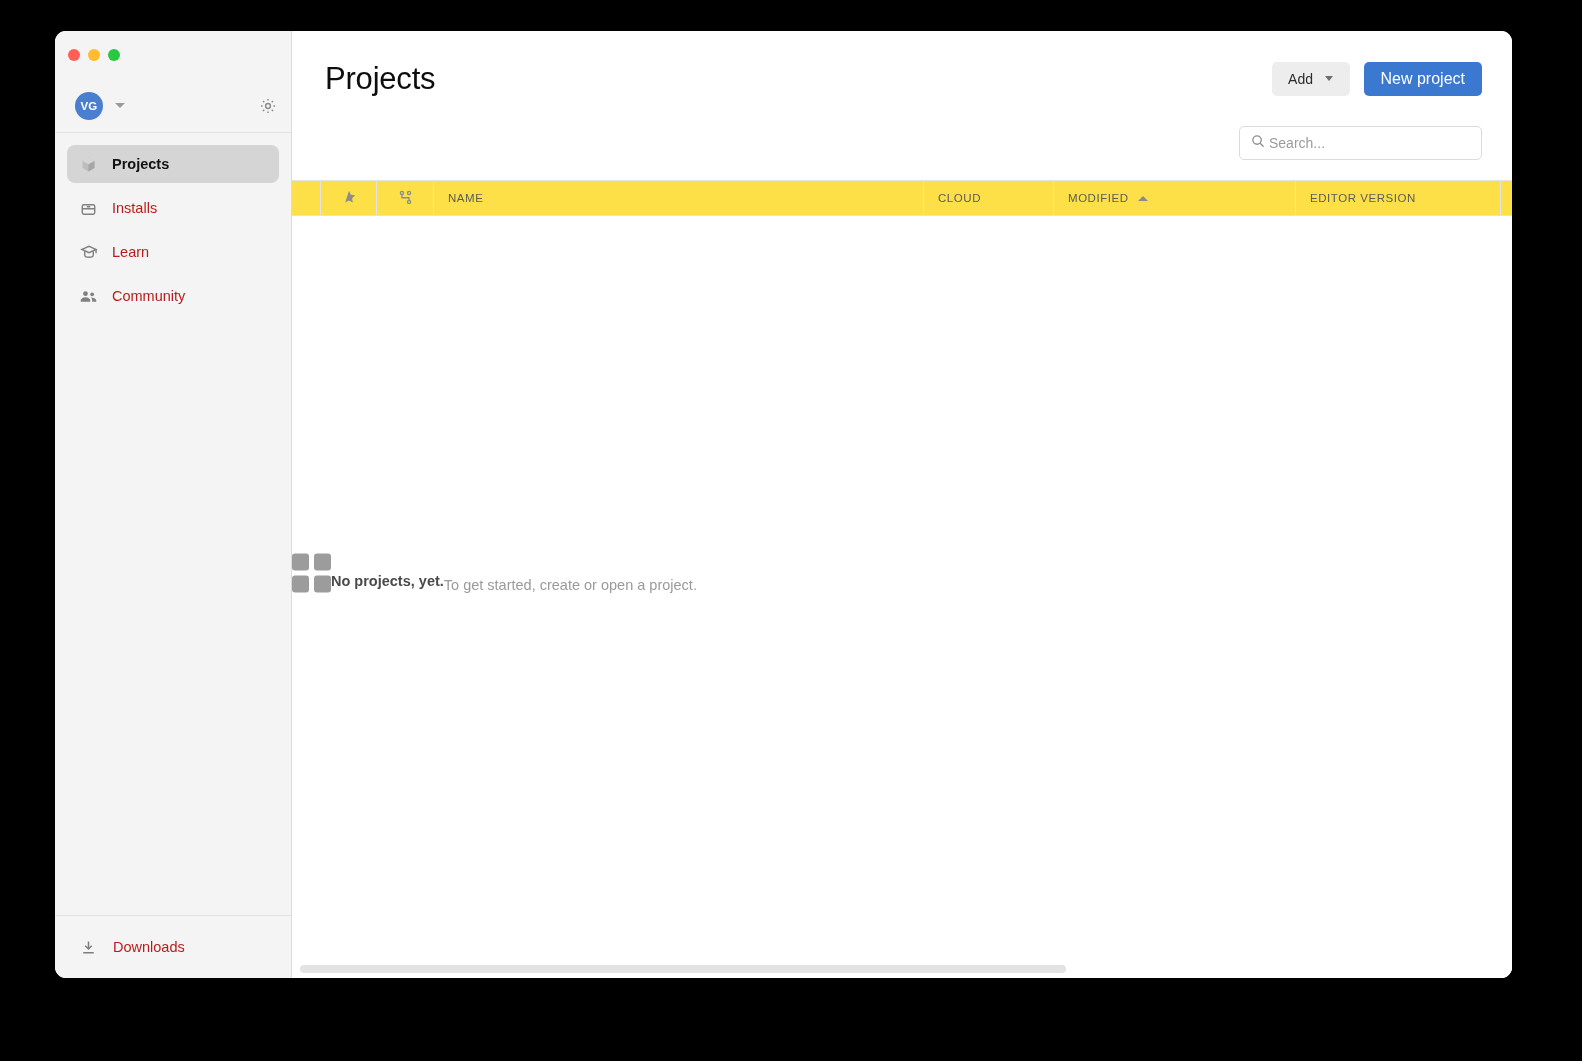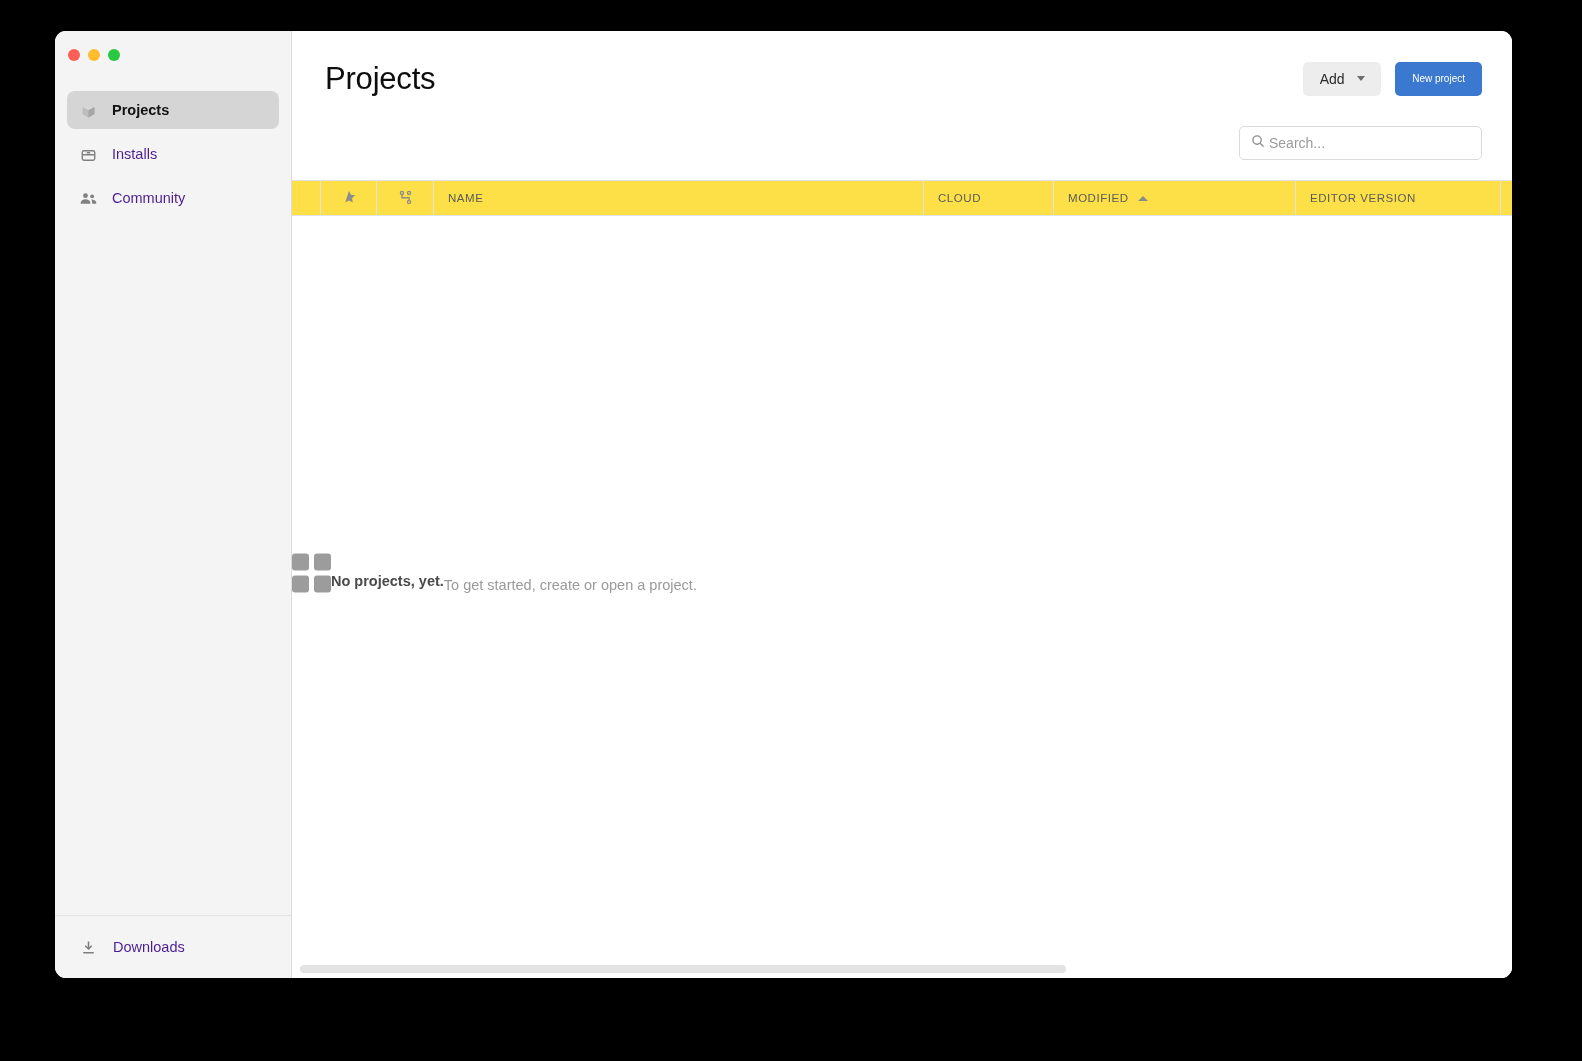--- a/index.html
+++ b/index.html
@@ -76,21 +76,21 @@
     display: flex;
     align-items: center;
     padding: 0 12px;
     border-radius: 8px;
     gap: 14px;
     margin-bottom: 6px;
   }
   .nav-item.active { background: #d5d5d5; }
   .nav-item .nav-label {
     font-size: 14.5px;
-    color: #4c1d95;
+    color: #b91c1c;
   }
   .nav-item.active .nav-label { color: #121212; font-weight: bold; }
   .nav-icon { width: 19px; height: 19px; display: flex; align-items:center; justify-content:center; flex:none;}
 
   .sidebar-flex { flex: 1; }
 
   .sidebar-footer {
     border-top: 1px solid #e2e2e2;
     padding: 12px 12px;
   }
@@ -140,21 +140,21 @@
     font-family: inherit;
   }
   .btn-add .caret-down { margin-left: 0; border-top-color: #6d6d6d; border-left-width:4.5px; border-right-width:4.5px; border-top-width:5px;}
 
   .btn-new {
     height: 34px;
     background: #3b78cf;
     border: none;
     border-radius: 5px;
     color: #ffffff;
-    font-size: 10px;
+    font-size: 16px;
     padding: 0 17px;
     cursor: pointer;
     font-family: inherit;
   }
 
   .search-row {
     display: flex;
     justify-content: flex-end;
     padding: 0 30px 0 0;
     height: 54px;
@@ -278,20 +278,31 @@
 <div id="window">
 
   <div id="sidebar">
 
     <div class="traffic">
       <span class="light red"></span>
       <span class="light yellow"></span>
       <span class="light green"></span>
     </div>
 
+    <div class="account-bar">
+      <div class="avatar">VG</div>
+      <span class="caret-down"></span>
+      <div class="account-spacer"></div>
+      <span>
+        <svg class="gear" viewBox="0 0 24 24" fill="none" stroke="#8c8c8c" stroke-width="2">
+          <circle cx="12" cy="12" r="3.2"></circle>
+          <path d="M12 2.6v2.2M12 19.2v2.2M21.4 12h-2.2M4.8 12H2.6M18.6 5.4l-1.6 1.6M7 17l-1.6 1.6M18.6 18.6L17 17M7 7L5.4 5.4"></path>
+        </svg>
+      </span>
+    </div>
 
     <div class="nav">
 
       <div class="nav-item active">
         <span class="nav-icon">
           <svg viewBox="0 0 24 24" width="17" height="17">
             <path d="M12 2.2 20.4 7v10L12 21.8 3.6 17V7z" fill="#bdbdbd"></path>
             <path d="M12 2.2 20.4 7 12 11.8 3.6 7z" fill="#d6d6d6"></path>
             <path d="M12 11.8 20.4 7v10L12 21.8z" fill="#a6a6a6"></path>
           </svg>
@@ -303,20 +314,30 @@
         <span class="nav-icon">
           <svg viewBox="0 0 24 24" width="17" height="17" fill="none" stroke="#808080" stroke-width="2">
             <rect x="3.2" y="6.6" width="17.6" height="13.4" rx="2.4"></rect>
             <path d="M3.2 12.4h17.6"></path>
             <path d="M9.6 9.5h4.8"></path>
           </svg>
         </span>
         <span class="nav-label">Installs</span>
       </div>
 
+      <div class="nav-item">
+        <span class="nav-icon">
+          <svg viewBox="0 0 24 24" width="18" height="18" fill="none" stroke="#808080" stroke-width="1.9">
+            <path d="M2.6 8.6 12 4.4l9.4 4.2L12 12.8z"></path>
+            <path d="M6.3 10.9v5.1c0 1.7 2.6 3 5.7 3s5.7-1.3 5.7-3v-5.1"></path>
+            <path d="M21.4 8.6v5.2"></path>
+          </svg>
+        </span>
+        <span class="nav-label">Learn</span>
+      </div>
 
       <div class="nav-item">
         <span class="nav-icon">
           <svg viewBox="0 0 24 24" width="19" height="19" fill="#808080">
             <circle cx="8.2" cy="8.4" r="3"></circle>
             <circle cx="16.6" cy="9.2" r="2.4"></circle>
             <path d="M2.2 17.2c0-2.7 2.7-4.4 6-4.4s6 1.7 6 4.4v1.4H2.2z"></path>
             <path d="M15.3 13.2c2.8.1 6.5 1.2 6.5 4v1.4h-5.2v-1.9c0-1.4-.5-2.5-1.3-3.5z"></path>
           </svg>
         </span>

